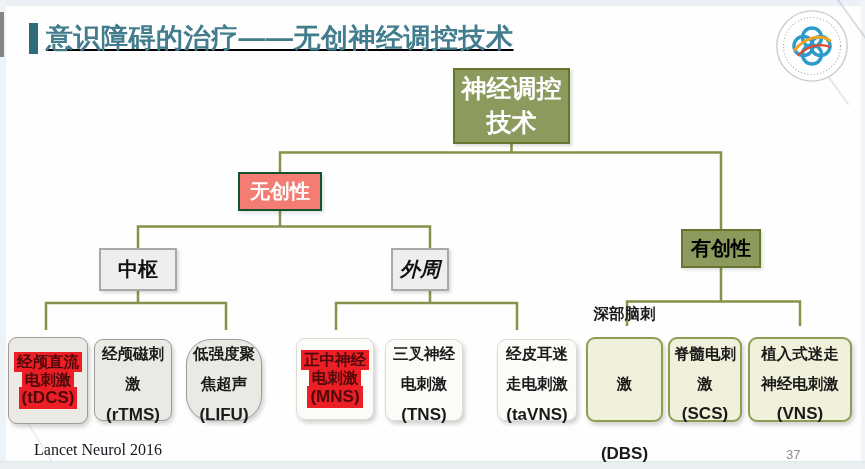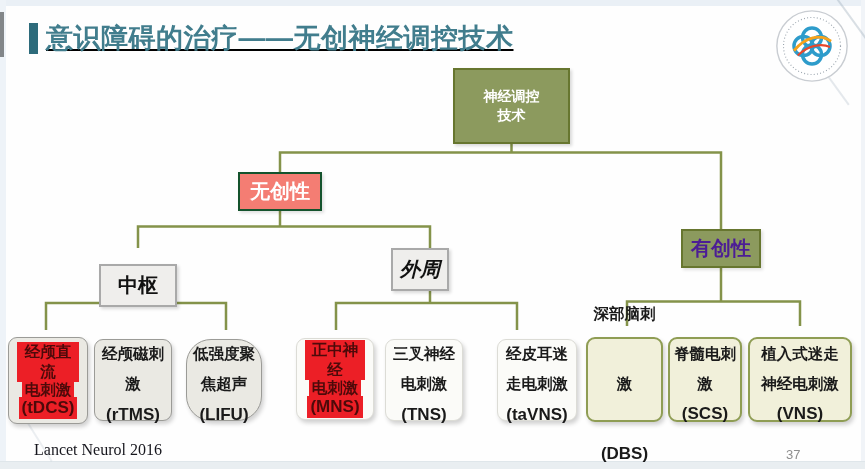--- a/index.html
+++ b/index.html
@@ -27,40 +27,40 @@
   
   .logo{position:absolute;left:774px;top:8px;width:76px;height:76px;}
 
   
   .connectors{position:absolute;left:0;top:0;width:865px;height:469px;pointer-events:none;}
 
   
   .node{position:absolute;display:flex;flex-direction:column;align-items:center;justify-content:center;
         text-align:center;font-weight:bold;box-sizing:border-box;}
   .node-root{left:453px;top:68px;width:117px;height:76px;background:#8c9a5e;border:2px solid #67762f;
-             color:#fff;font-size:14px;line-height:1.35;box-shadow:2px 2px 3px rgba(0,0,0,.15);}
+             color:#fff;font-size:25px;line-height:1.35;box-shadow:2px 2px 3px rgba(0,0,0,.15);}
   .node-noninv{left:238px;top:172px;width:84px;height:39px;background:#f47d73;border:2px solid #14532d;
              color:#fff;font-size:20px;box-shadow:2px 2px 3px rgba(0,0,0,.12);}
   .node-inv{left:681px;top:229px;width:80px;height:39px;background:#8c9a5e;border:2px solid #67762f;
-             color:#4c1d95;font-size:20px;box-shadow:2px 2px 3px rgba(0,0,0,.12);font-family:Liberation Serif, serif;}
+             color:#000000;font-size:20px;box-shadow:2px 2px 3px rgba(0,0,0,.12);font-family:Liberation Serif, serif;}
   .node-gray{background:#efeeec;border:2px solid #a9a9a9;color:#111;font-size:20px;
              box-shadow:2px 2px 3px rgba(0,0,0,.15);}
-  .node-central{left:99px;top:248px;width:78px;height:43px;margin-top:16px;}
+  .node-central{left:99px;top:248px;width:78px;height:43px;}
   .node-peripheral{left:391px;top:248px;width:58px;height:43px;font-style:italic;}
 
   
   .leaf{position:absolute;display:flex;flex-direction:column;align-items:center;justify-content:center;
         text-align:center;font-weight:bold;color:#1a1a1a;border-radius:9px;box-sizing:border-box;
         box-shadow:2px 3px 4px rgba(0,0,0,.18);line-height:1.28;}
   .leaf span{font-size:15.5px;margin-top:10px;}
   .leaf span.code{font-size:17px;}
   .grp-left{background:#eae9e3;border:1.5px solid #9b9b97;}
   .grp-mid{background:#fbfbf8;border:1.5px solid #dcdcd6;}
   .grp-right{background:#f1f0da;border:2px solid #8f9d54;}
-  .leaf.hl span{background:#ec1f26;color:#4d0a0a;padding:0 3px;margin:-1px 8px;}
+  .leaf.hl span{background:#ec1f26;color:#4d0a0a;padding:0 3px;margin:-1px 0;}
   .pos-tdcs{left:8px;top:337px;width:80px;height:87px;}
   .pos-rtms{left:94px;top:339px;width:78px;height:82px;}
   .pos-lifu{left:186px;top:339px;width:76px;height:82px;border-radius:25px;}
   .pos-mns{left:296px;top:338px;width:78px;height:82px;}
   .pos-tns{left:385px;top:339px;width:78px;height:82px;}
   .pos-tavns{left:497px;top:339px;width:80px;height:82px;}
   .pos-dbs{left:586px;top:337px;width:77px;height:85px;gap:40px;}
   .pos-scs{left:668px;top:337px;width:74px;height:85px;}
   .pos-vns{left:748px;top:337px;width:104px;height:85px;}
 

